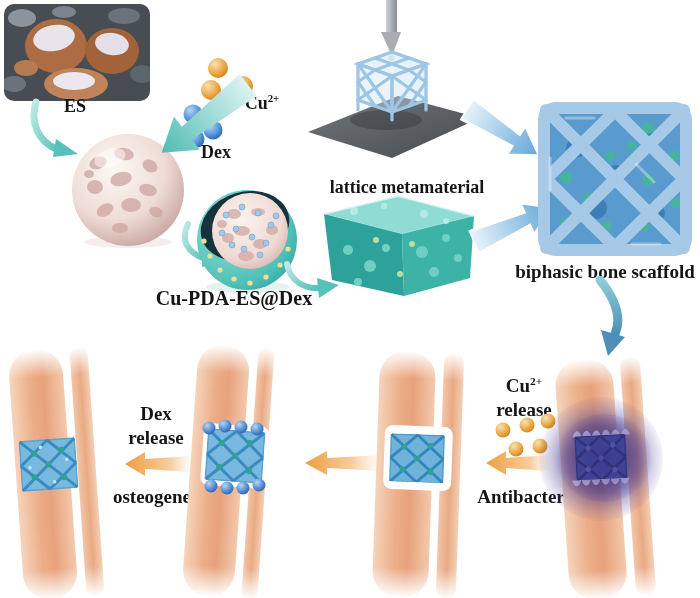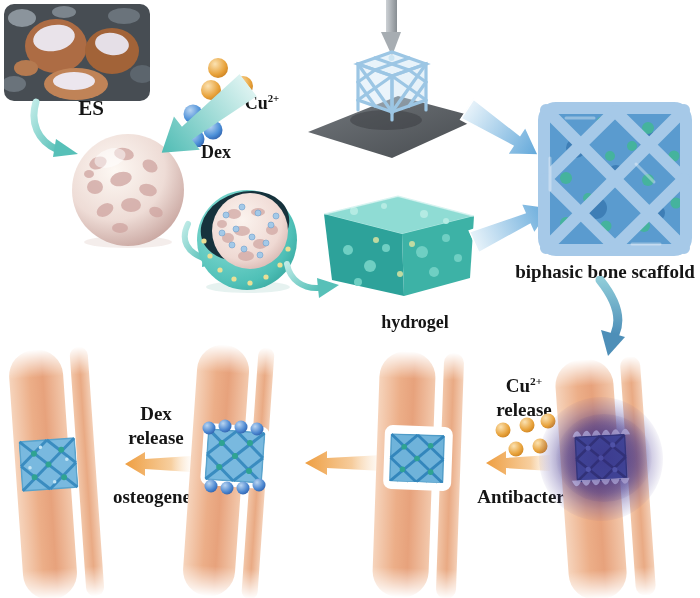--- a/index.html
+++ b/index.html
@@ -38,21 +38,21 @@
       <ellipse cx="10" cy="80" rx="12" ry="8" fill="#6a737b"></ellipse>
       <ellipse cx="52" cy="42" rx="31" ry="27" fill="#ad6c44"></ellipse>
       <ellipse cx="50" cy="34" rx="21" ry="13" fill="#e9e3ea" transform="rotate(-10 50 34)"></ellipse>
       <ellipse cx="108" cy="47" rx="27" ry="23" fill="#a26338"></ellipse>
       <ellipse cx="108" cy="40" rx="17" ry="11" fill="#e5dfe7" transform="rotate(8 108 40)"></ellipse>
       <ellipse cx="72" cy="80" rx="32" ry="16" fill="#c08357"></ellipse>
       <ellipse cx="70" cy="77" rx="21" ry="9" fill="#ece6ee"></ellipse>
       <ellipse cx="22" cy="64" rx="12" ry="8" fill="#b57a50"></ellipse>
     </svg>
   </div>
-  <div class="lbl" style="left:61px;top:95px;width:60px;font-size:21px;">ES</div>
+  <div class="lbl" style="left:45px;top:95px;width:60px;font-size:18px;">ES</div>
 
   <svg class="abs" style="left:26px;top:98px;" width="56" height="60" viewBox="0 0 56 60">
     <defs>
         <linearGradient id="tg1" x1="0" y1="0" x2="1" y2="1">
       <stop offset="0" stop-color="#bdeae6"></stop>
           <stop offset="1" stop-color="#57c0b8"></stop>
         </linearGradient>
       </defs>
     <path d="M10,4 C4,24 11,43 32,52" fill="none" stroke="url(#tg1)" stroke-width="7" stroke-linecap="round"></path>
     <polygon points="30,41 52,56 27,59" fill="#57c0b8"></polygon>
@@ -173,20 +173,21 @@
       <circle cx="18" cy="70" r="2.6"></circle>
         <circle cx="28" cy="84" r="2.6"></circle>
         <circle cx="42" cy="93" r="2.6"></circle>
       <circle cx="58" cy="97" r="2.6"></circle>
         <circle cx="74" cy="91" r="2.6"></circle>
         <circle cx="88" cy="79" r="2.6"></circle>
       <circle cx="96" cy="63" r="2.6"></circle>
         <circle cx="12" cy="55" r="2.6"></circle>
     </g>
   </svg>
+  <div class="lbl" style="left:145px;top:286px;width:178px;font-size:20px;">Cu-PDA-ES@Dex</div>
 
   <div class="abs" style="left:386px;top:0;width:11px;height:34px;background:linear-gradient(90deg,#cdd1d5,#878d92);"></div>
   <svg class="abs" style="left:379px;top:32px;" width="24" height="30" viewBox="0 0 24 30">
     <polygon points="2,0 22,0 13,24" fill="#a7adb2"></polygon>
     <circle cx="12.5" cy="26" r="3" fill="#b9dcee"></circle>
   </svg>
 
   <svg class="abs" style="left:304px;top:92px;" width="180" height="68" viewBox="0 0 180 68">
     <defs>
         <linearGradient id="plat" x1="0" y1="0" x2="1" y2="1">
@@ -211,20 +212,21 @@
       <polygon points="44,28 78,16 78,52 44,64" fill="#c2def0" fill-opacity="0.4"></polygon>
       <line x1="44" y1="28" x2="78" y2="52"></line>
         <line x1="78" y1="16" x2="44" y2="64"></line>
       <line x1="61" y1="22" x2="78" y2="34"></line>
         <line x1="78" y1="34" x2="61" y2="58"></line>
       <line x1="10" y1="52" x2="10" y2="62"></line>
         <line x1="44" y1="64" x2="44" y2="72"></line>
         <line x1="78" y1="52" x2="78" y2="62"></line>
     </g>
   </svg>
+  <div class="lbl" style="left:318px;top:176px;width:178px;font-size:18px;">lattice metamaterial</div>
 
   <svg class="abs" style="left:281px;top:258px;" width="60" height="42" viewBox="0 0 60 42">
     <path d="M6,6 C9,22 22,31 38,30" fill="none" stroke="url(#tg1)" stroke-width="6" stroke-linecap="round"></path>
     <polygon points="36,20 58,27 38,40" fill="#57c0b8"></polygon>
   </svg>
 
   <svg class="abs" style="left:314px;top:190px;" width="168" height="120" viewBox="0 0 168 120">
     <polygon points="10,24 84,6 160,26 88,44" fill="#8fdcd4" stroke="#b8ece6" stroke-width="1"></polygon>
     <polygon points="10,24 88,44 90,106 18,90" fill="#2da29a"></polygon>
     <polygon points="88,44 160,26 156,88 90,106" fill="#3db2a6"></polygon>
@@ -244,21 +246,20 @@
         <circle cx="120" cy="82" r="5"></circle>
         <circle cx="144" cy="68" r="4"></circle>
       </g>
     <g fill="#cfe0a2" opacity="0.9">
         <circle cx="98" cy="54" r="3"></circle>
         <circle cx="62" cy="50" r="3"></circle>
         <circle cx="86" cy="84" r="3"></circle>
       </g>
     <path d="M10,24 L84,6 L160,26" fill="none" stroke="#ffffff" stroke-width="2" opacity="0.45"></path>
   </svg>
-  <div class="lbl" style="left:364px;top:311px;width:102px;font-size:18px;">hydrogel</div>
 
   <div class="abs" style="left:460px;top:112px;width:86px;height:40px;transform:rotate(33deg);">
     <svg width="86" height="40" viewBox="0 0 100 44">
       <defs>
           <linearGradient id="bg1" x1="0" y1="0" x2="1" y2="0">
         <stop offset="0" stop-color="#e8f3fa"></stop>
             <stop offset="1" stop-color="#5fa6d9"></stop>
           </linearGradient>
         </defs>
       <polygon points="100,22 68,2 68,14 0,8 0,36 68,30 68,42" fill="url(#bg1)" stroke="#ffffff" stroke-width="3"></polygon>

